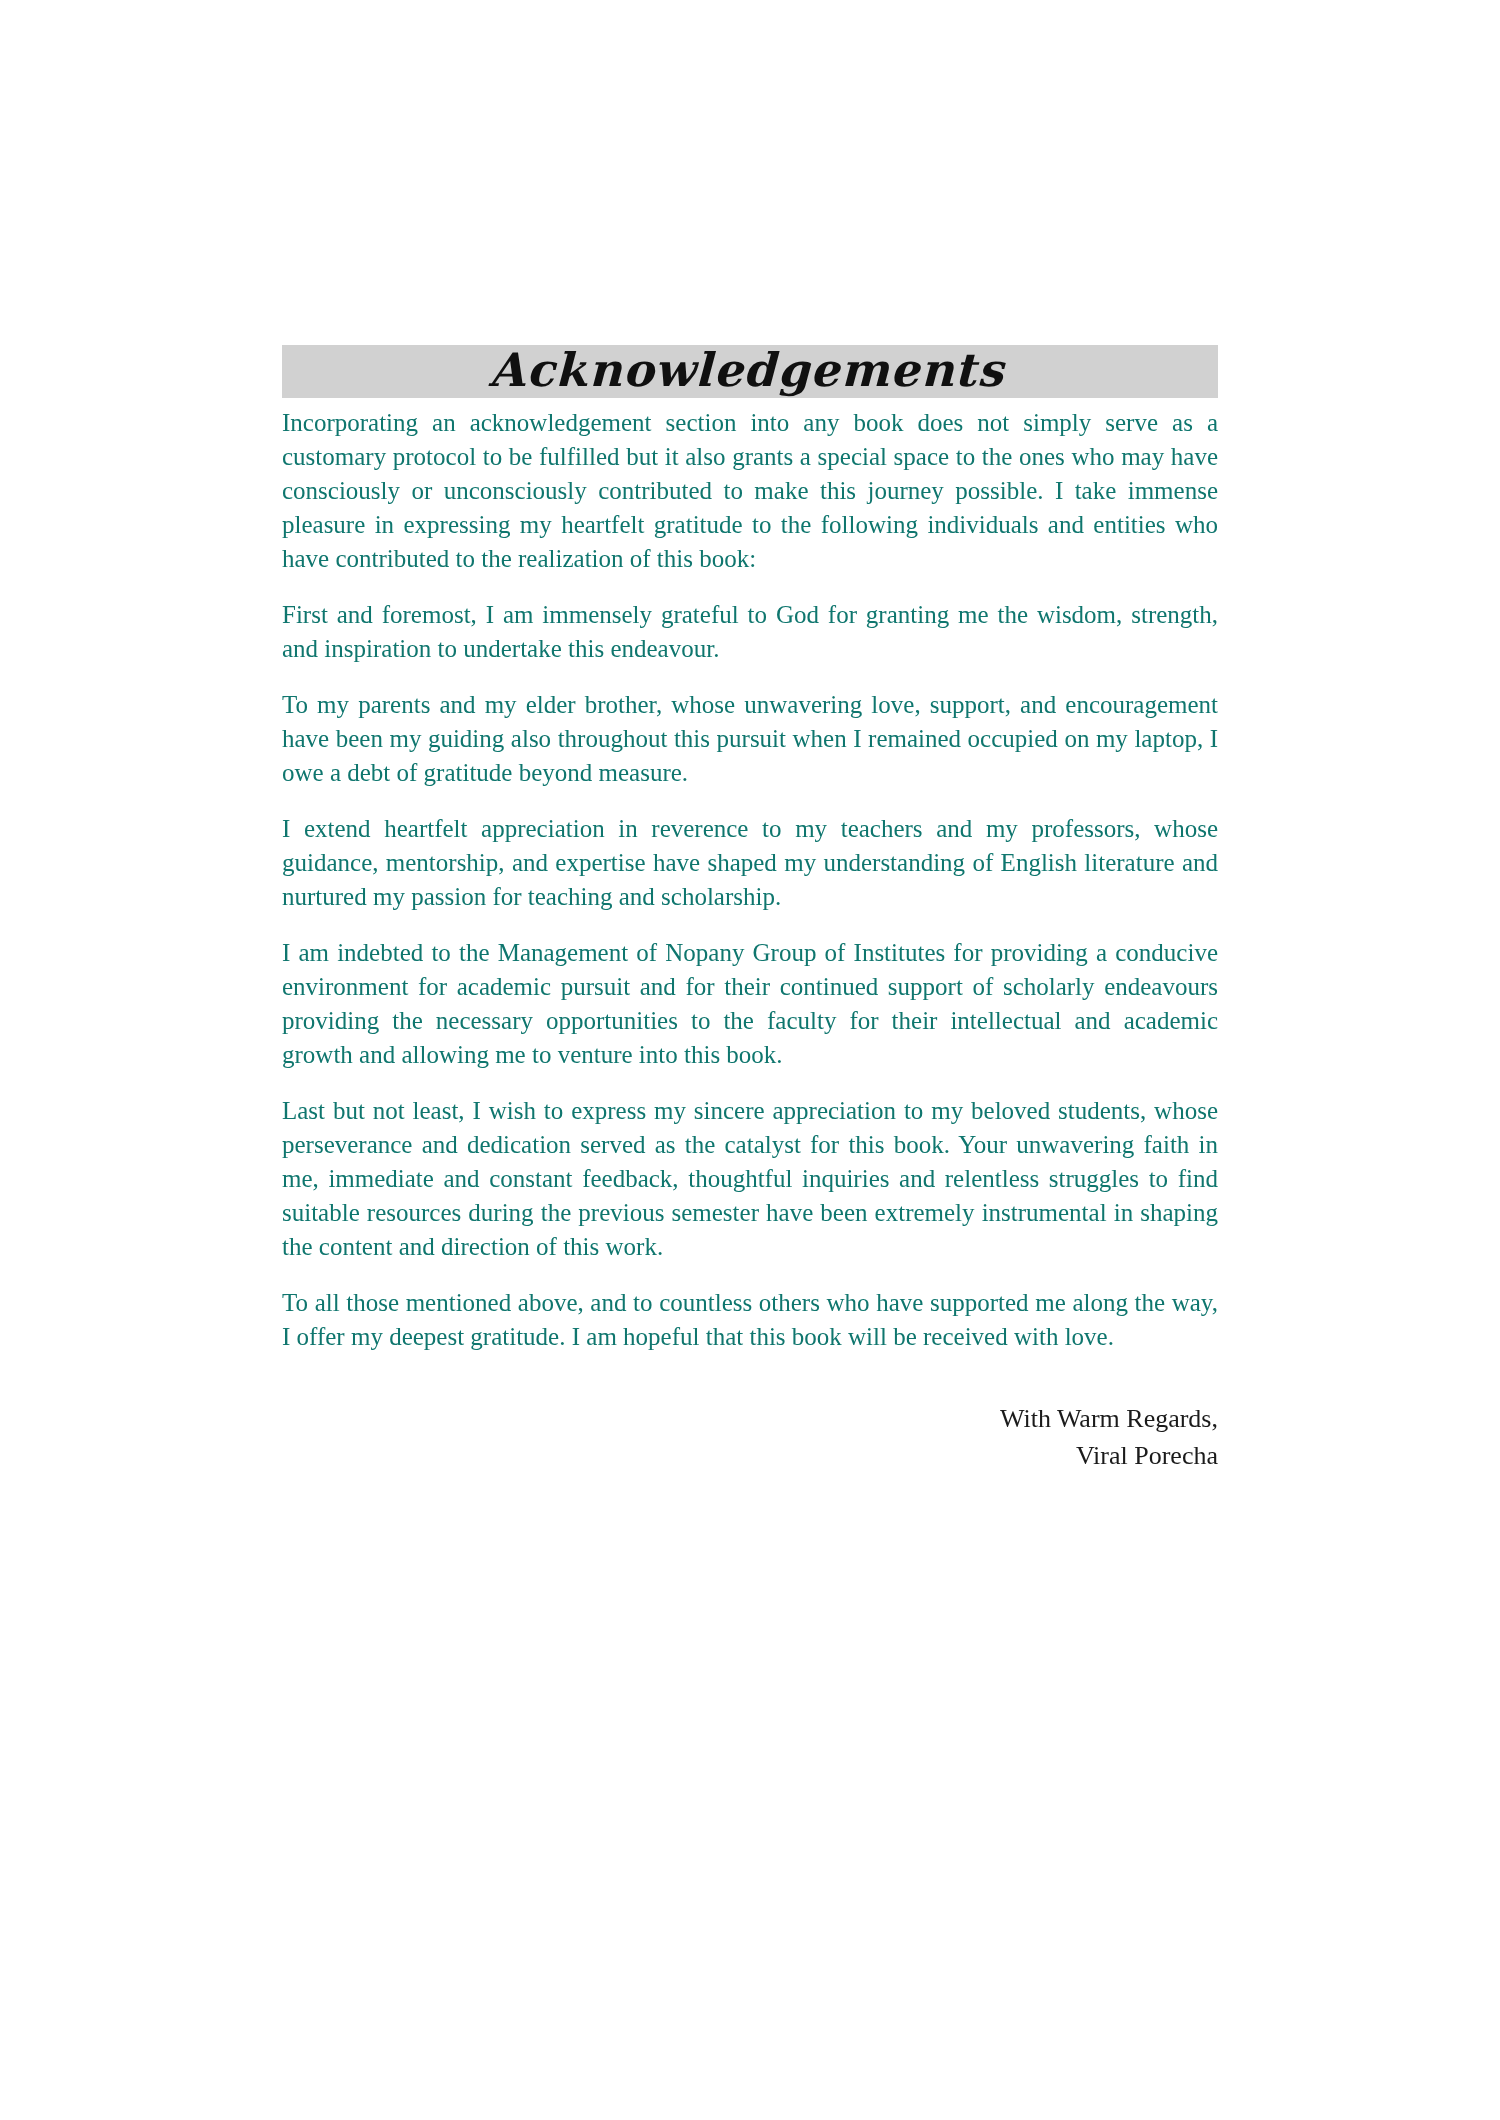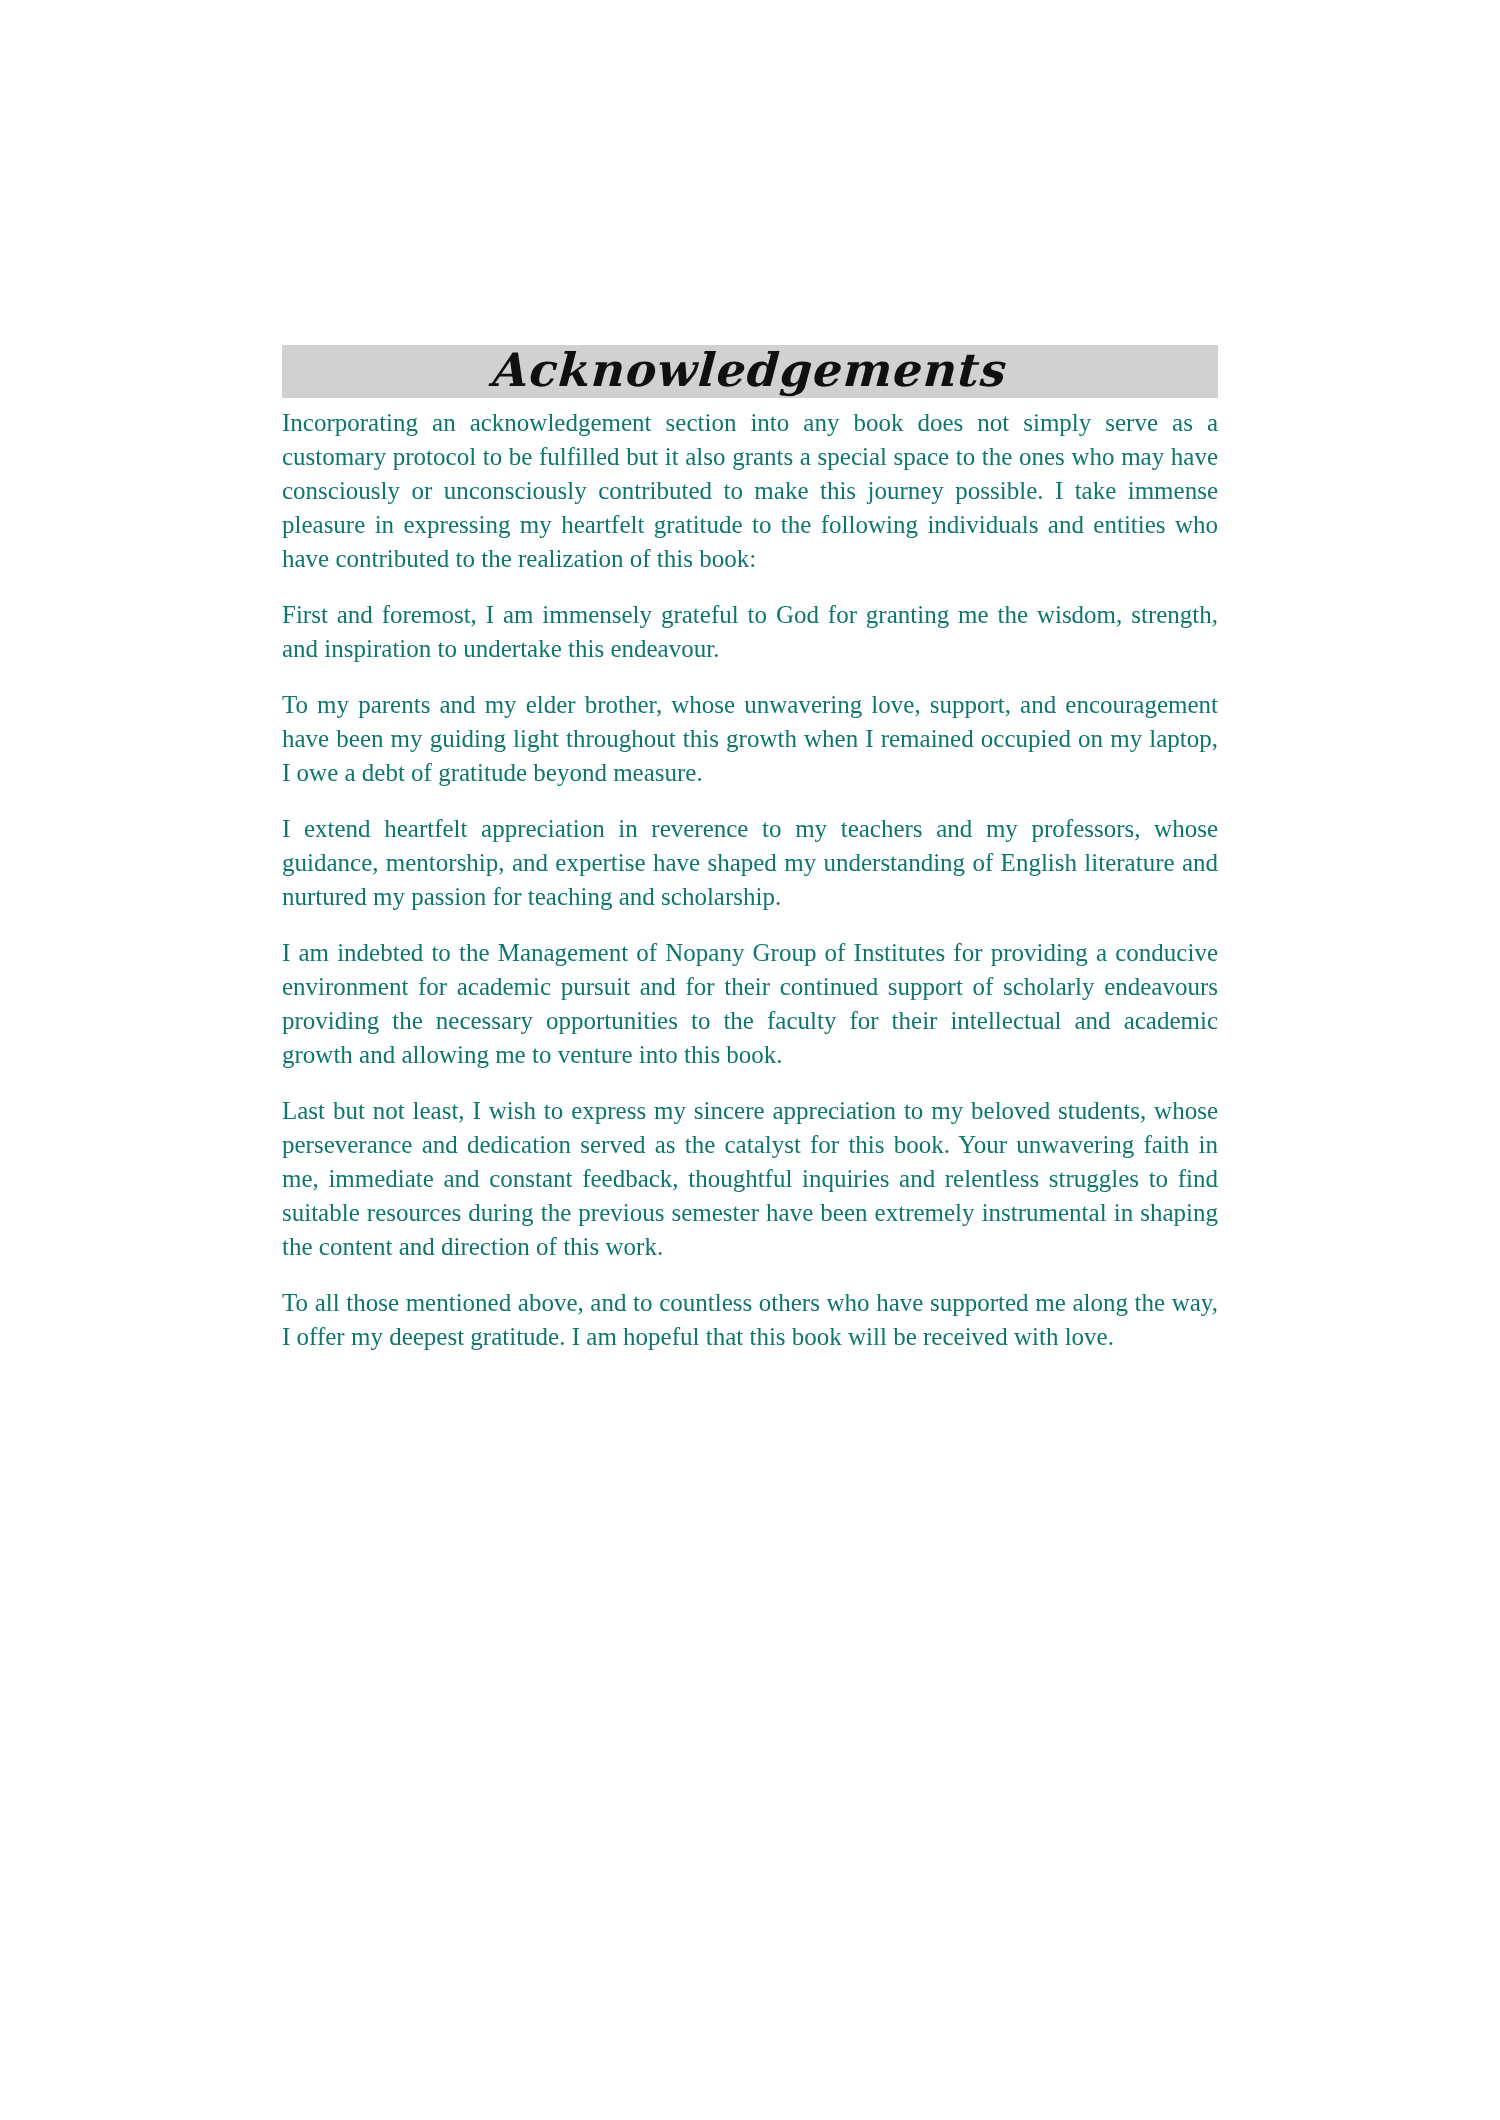--- a/index.html
+++ b/index.html
@@ -66,22 +66,26 @@
 <div class="page">
   <div class="content">
 
     <div class="title-bar" style="background: rgb(209, 209, 209);">
       <span class="title-text">Acknowledgements</span>
     </div>
 
     <div class="body-text">
       <p>Incorporating an acknowledgement section into any book does not simply serve as a customary protocol to be fulfilled but it also grants a special space to the ones who may have consciously or unconsciously contributed to make this journey possible. I take immense pleasure in expressing my heartfelt gratitude to the following individuals and entities who have contributed to the realization of this book:</p>
       <p>First and foremost, I am immensely grateful to God for granting me the wisdom, strength, and inspiration to undertake this endeavour.</p>
-      <p>To my parents and my elder brother, whose unwavering love, support, and encouragement have been my guiding light throughout this growth when I remained occupied on my laptop, I owe a debt of gratitude beyond measure.</p>
+      <p>To my parents and my elder brother, whose unwavering love, support, and encouragement have been my guiding also throughout this pursuit when I remained occupied on my laptop, I owe a debt of gratitude beyond measure.</p>
       <p>I extend heartfelt appreciation in reverence to my teachers and my professors, whose guidance, mentorship, and expertise have shaped my understanding of English literature and nurtured my passion for teaching and scholarship.</p>
       <p>I am indebted to the Management of Nopany Group of Institutes for providing a conducive environment for academic pursuit and for their continued support of scholarly endeavours providing the necessary opportunities to the faculty for their intellectual and academic growth and allowing me to venture into this book.</p>
       <p>Last but not least, I wish to express my sincere appreciation to my beloved students, whose perseverance and dedication served as the catalyst for this book. Your unwavering faith in me, immediate and constant feedback, thoughtful inquiries and relentless struggles to find suitable resources during the previous semester have been extremely instrumental in shaping the content and direction of this work.</p>
       <p>To all those mentioned above, and to countless others who have supported me along the way, I offer my deepest gratitude. I am hopeful that this book will be received with love.</p>
     </div>
 
+    <div class="signature">
+      <div>With Warm Regards,</div>
+      <div>Viral Porecha</div>
+    </div>
 
   </div>
 </div>
 
 </body></html>

